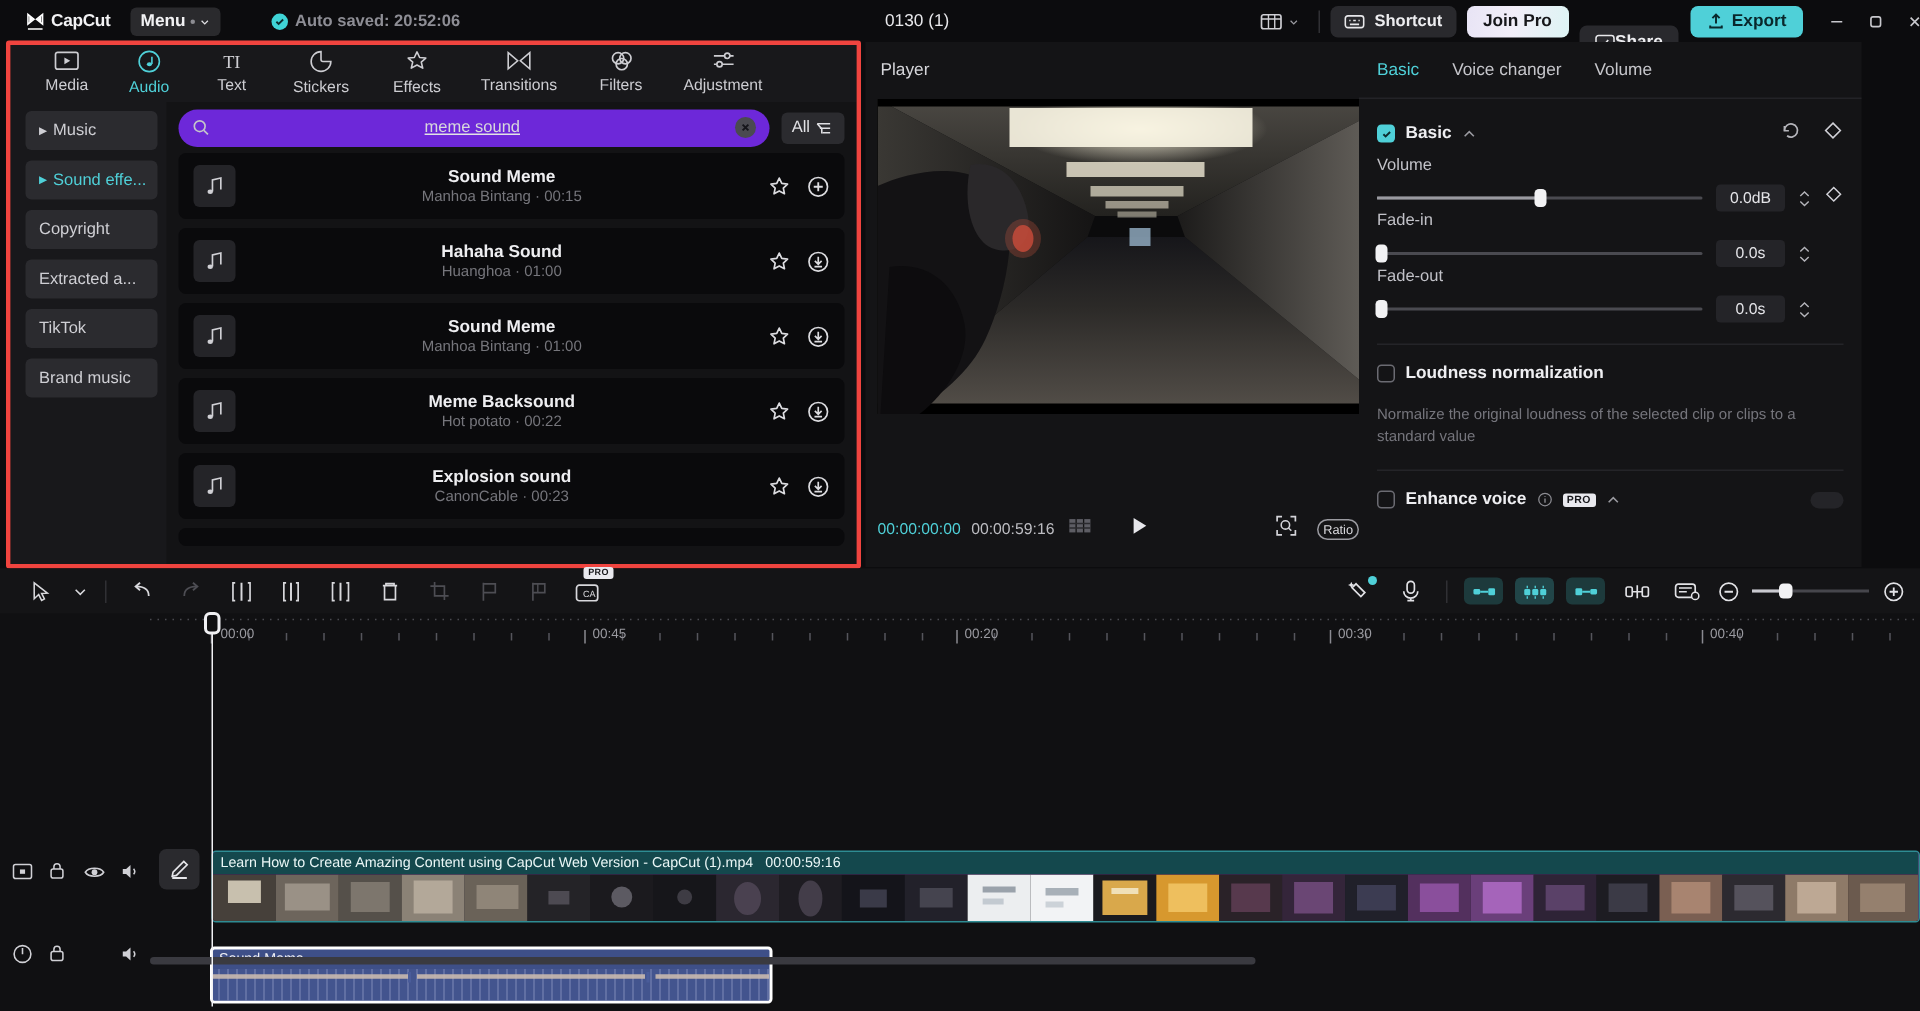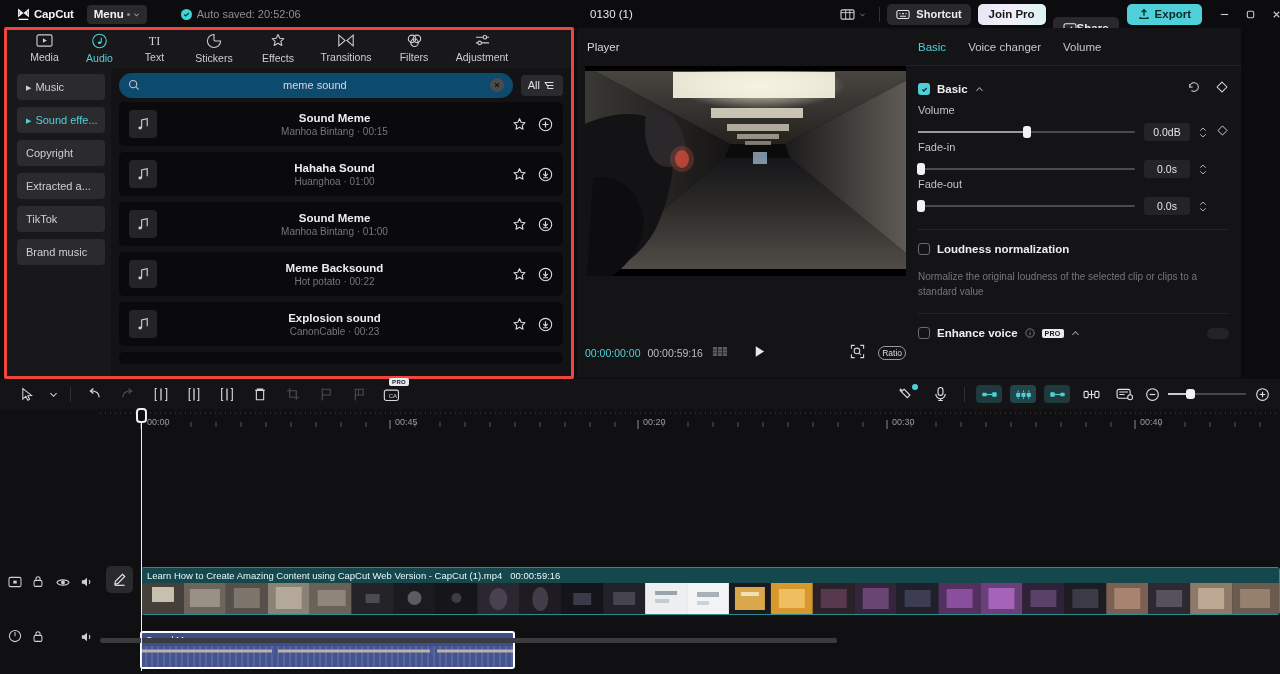--- a/index.html
+++ b/index.html
@@ -20,21 +20,21 @@
   .logo-wrap { display: flex; align-items: center; gap: 4px; margin-left: 8px; }
   .logo-mark { width: 13px; height: 13px; color: #fff; }
   .logo-text { font-size: 11.5px; font-weight: 700; color: #f2f2f4; letter-spacing: -.2px; }
   .menu-btn {
     margin-left: 13px; background: #2a2a2d; border-radius: 4px;
     height: 19px; padding: 0 7px; display: flex; align-items: center; gap: 3px;
     font-size: 11.5px; font-weight: 700; color: #f2f2f4; cursor: pointer;
   }
   .menu-dot { width: 3px; height: 3px; border-radius: 50%; background: #8c8c92; }
   .caret { width: 7px; height: 7px; }
-  .autosave { display: flex; align-items: center; gap: 5px; margin-left: 34px; }
+  .autosave { display: flex; align-items: center; gap: 5px; margin-left: 34px; font-weight: bold; }
   .autosave-dot {
     width: 11px; height: 11px; border-radius: 50%; background: #3fd4d6;
     display: flex; align-items: center; justify-content: center;
   }
   .autosave-txt { font-size: 11px; color: #8e8e95; }
   .proj-title {
     position: absolute; left: 581px; top: 0; height: 28px;
     display: flex; align-items: center; font-size: 11.5px; color: #e8e8eb;
   }
   .tb-right {
@@ -93,22 +93,22 @@
     height: 26px; margin: 0 6px 7px 10px; border-radius: 4px;
     background: #2b2b2f; display: flex; align-items: center; padding-left: 9px;
     font-size: 11px; color: #cfcfd4; cursor: pointer; gap: 4px;
   }
   .cat.active { color: #4fd0d8; }
   .cat .tri { font-size: 7px; line-height: 1; }
 
   .listarea { flex: 1; background: #131315; position: relative; }
   .searchrow { display: flex; align-items: center; height: 34px; padding: 0 8px; gap: 8px; }
   .searchbox {
-    flex: 1; height: 25px; background: #0c4a6e; border-radius: 13px;
-    display: flex; align-items: center; padding: 0 9px; gap: 7px;
+    flex: 1; height: 25px; background: #6d28d9; border-radius: 13px;
+    display: flex; align-items: center; padding: 0 9px; gap: 7px; text-decoration: underline;
   }
   .search-val { font-size: 11px; color: #d8d8dc; flex: 1; }
   .clear-x {
     width: 14px; height: 14px; border-radius: 50%; background: #4a4a50;
     display: flex; align-items: center; justify-content: center; cursor: pointer;
   }
   .filter-btn {
     display: flex; align-items: center; gap: 4px; background: #2b2b2f;
     border-radius: 4px; height: 21px; padding: 0 7px; cursor: pointer;
     font-size: 11px; color: #e0e0e4;

